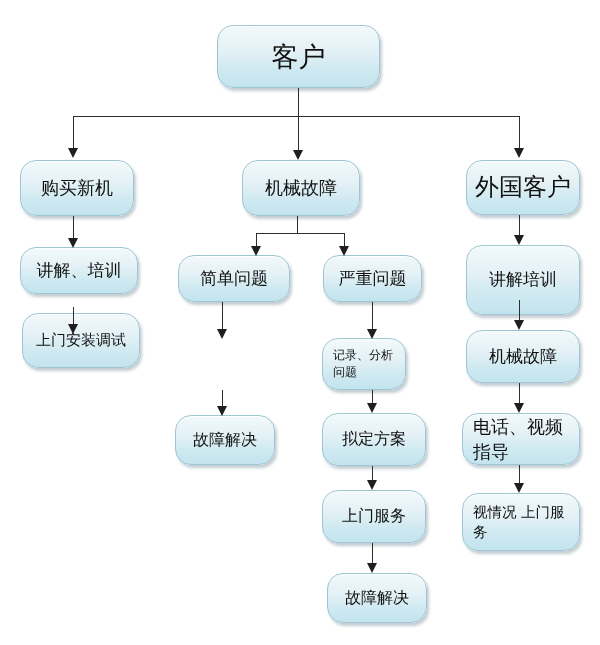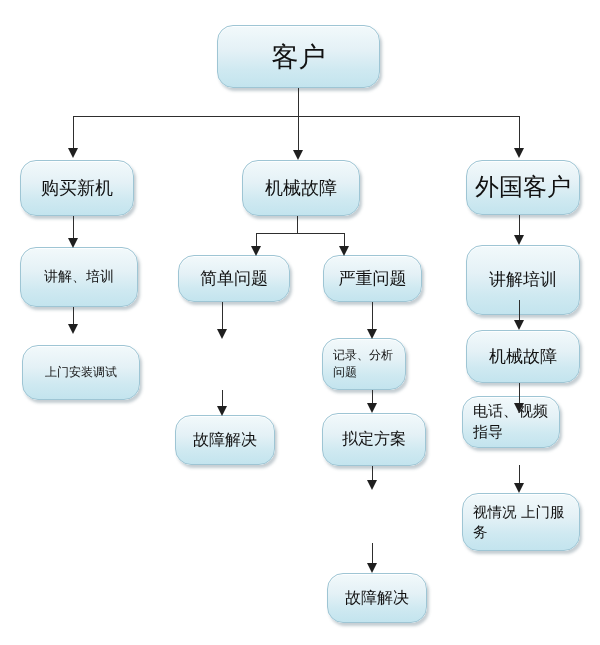--- a/index.html
+++ b/index.html
@@ -55,35 +55,36 @@
 <body>
 
 <div class="canvas">
 
   <div class="node" style="left:217px;top:25px;width:163px;height:63px;font-size:27px">客户</div>
 
   <div class="node" style="left:20px;top:160px;width:114px;height:56px;font-size:18px">购买新机</div>
   <div class="node" style="left:242px;top:160px;width:118px;height:56px;font-size:18px">机械故障</div>
   <div class="node" style="left:466px;top:160px;width:114px;height:55px;font-size:24px">外国客户</div>
 
-  <div class="node" style="left:20px;top:247px;width:118px;height:60px;font-size:14px">讲解、培训</div>
-  <div class="node" style="left:22px;top:345px;width:118px;height:55px;font-size:12px">上门安装调试</div>
+  <div class="node" style="left:20px;top:247px;width:118px;height:47px;font-size:17px">讲解、培训</div>
+  <div class="node" style="left:22px;top:313px;width:118px;height:55px;font-size:15px">上门安装调试</div>
 
   <div class="node" style="left:178px;top:255px;width:112px;height:47px;font-size:17px">简单问题</div>
   <div class="node" style="left:323px;top:255px;width:99px;height:47px;font-size:17px">严重问题</div>
 
   <div class="node" style="left:175px;top:415px;width:100px;height:50px;font-size:16px">故障解决</div>
 
   <div class="node wrap" style="left:322px;top:338px;width:84px;height:52px;font-size:12px">记录、分析问题</div>
   <div class="node" style="left:322px;top:413px;width:104px;height:53px;font-size:16px">拟定方案</div>
+  <div class="node" style="left:322px;top:490px;width:104px;height:53px;font-size:16px">上门服务</div>
   <div class="node" style="left:327px;top:573px;width:100px;height:50px;font-size:16px">故障解决</div>
 
   <div class="node" style="left:466px;top:245px;width:114px;height:70px;font-size:17px">讲解培训</div>
   <div class="node" style="left:466px;top:330px;width:114px;height:53px;font-size:17px">机械故障</div>
-  <div class="node wrap" style="left:462px;top:396px;width:98px;height:52px;font-size:15px">电话、视频指导</div>
+  <div class="node wrap" style="left:462px;top:413px;width:118px;height:52px;font-size:18px">电话、视频指导</div>
   <div class="node wrap" style="left:462px;top:493px;width:118px;height:58px;font-size:14.5px">视情况 上门服务</div>
 
   <div class="vline" style="left:298px;top:88px;height:28px"></div>
   <div class="hline" style="left:73px;top:116px;width:447px"></div>
   <div class="vline" style="left:73px;top:116px;height:32px"></div>
   <div class="arrow" style="left:68px;top:148px"></div>
   <div class="vline" style="left:298px;top:116px;height:34px"></div>
   <div class="arrow" style="left:293px;top:150px"></div>
   <div class="vline" style="left:519px;top:116px;height:32px"></div>
   <div class="arrow" style="left:514px;top:148px"></div>

